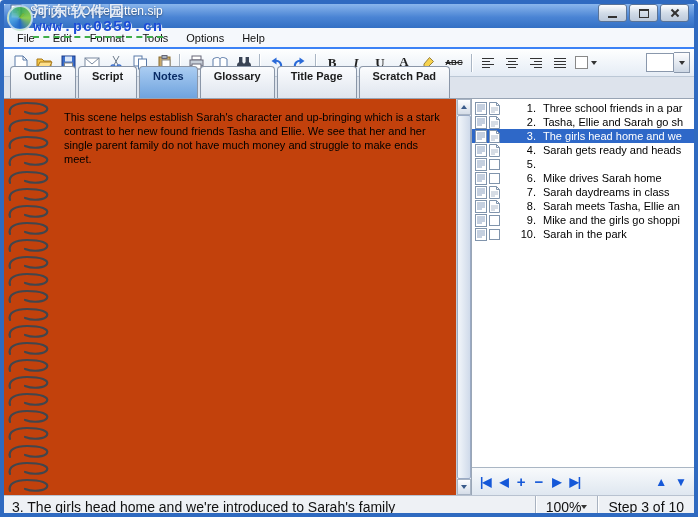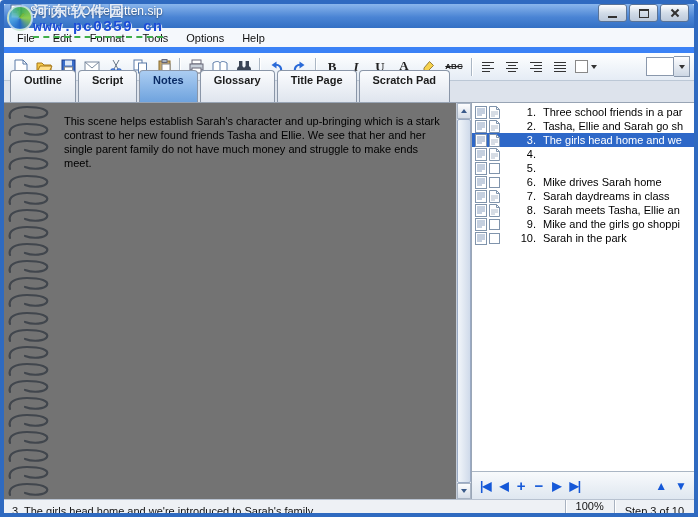--- a/index.html
+++ b/index.html
@@ -18,21 +18,21 @@
   .g-close::before{transform:rotate(45deg);} .g-close::after{transform:rotate(-45deg);}
 
   
   .watermark{position:absolute;top:1px;left:3px;z-index:60;display:flex;align-items:flex-start;pointer-events:none;}
   .wm-logo{width:26px;height:26px;border-radius:50%;background:conic-gradient(#2fa84a,#9adb3a,#1e66c8,#56b2e8,#2fa84a);opacity:.85;border:2px solid rgba(255,255,255,.7);box-sizing:border-box;}
   .wm-col{display:flex;flex-direction:column;margin-left:0;font-family:Liberation Mono, monospace;}
   .wm-cn{font-size:15px;font-weight:bold;color:rgba(255,255,255,.85);letter-spacing:4px;text-shadow:0 0 2px rgba(40,90,160,.8);line-height:15px;}
   .wm-url{font-size:15px;font-weight:bold;color:#1d4ed8;line-height:16px;letter-spacing:1px;text-shadow:1px 1px 0 rgba(255,255,255,.8);border-bottom:2px dashed #3fae4a;}
 
   
-  .menubar{height:19px;background:#f5f8fc;border-bottom:6px solid #3b82f6;display:flex;align-items:center;padding-left:4px;font-size:11px;color:#111;}
+  .menubar{height:19px;background:#f5f8fc;border-bottom:2px solid #3b82f6;display:flex;align-items:center;padding-left:4px;font-size:11px;color:#111;}
   .menu-item{padding:2px 9px;cursor:default;}
 
   
   .toolbar{height:27px;background:linear-gradient(#feffff,#e5ecf5);border-bottom:1px solid #bcc8d6;display:flex;align-items:center;padding:0 4px;}
   .tbtn{width:24px;height:22px;display:flex;align-items:center;justify-content:center;border-radius:2px;cursor:pointer;}
   .tsep{width:1px;height:18px;background:#aab6c4;border-right:1px solid #fff;margin:0 3px;}
   .fmt{font-family:"Liberation Serif",serif;font-size:13px;font-weight:bold;color:#222;line-height:1;}
   .fmt-i{font-style:italic;} .fmt-u{text-decoration:underline;}
   .fmt-a{border-bottom:3px solid #cf3030;padding-bottom:0;}
   .fmt-abc{font-family:Liberation Sans, sans-serif;font-size:8px;font-weight:bold;text-decoration:line-through;}
@@ -45,21 +45,21 @@
   .combo-arrow{width:15px;height:19px;background:linear-gradient(#fdfdfe,#cdd7e4);border:1px solid #8a98ac;border-left:none;display:flex;align-items:center;justify-content:center;}
 
   
   .tabbar{height:21px;background:#dde3ec;display:flex;align-items:flex-end;padding-left:6px;gap:2px;border-bottom:1px solid #98a4b4;}
   .tab{font-size:11px;font-weight:bold;color:#1c1c1c;padding:3px 13px 16px;border:1px solid #8a96a8;border-bottom:none;border-radius:4px 4px 0 0;background:linear-gradient(#fbfcfe,#dfe5ee);cursor:pointer;white-space:nowrap;}
   .tab.active{background:linear-gradient(#abcdf2,#6fa3de);color:#0a2c66;}
 
   
   .main{display:flex;height:396px;}
 
-  .notebook{flex:1;position:relative;background:#737373;overflow:hidden;}
+  .notebook{flex:1;position:relative;background:#c2410c;overflow:hidden;}
   .coils{position:absolute;left:2px;top:2px;bottom:2px;width:52px;display:flex;flex-direction:column;justify-content:space-between;}
   .coil{height:15px;}
   .notes-text{position:absolute;left:60px;top:11px;width:382px;font-size:11px;line-height:14px;color:#000;cursor:text;}
   .notes-text p{margin:0 0 14px 0;}
 
   .vscroll{width:14px;background:#e9eef5;border-left:1px solid #c4ccd8;display:flex;flex-direction:column;}
   .sarrow{height:14px;background:linear-gradient(#fdfdfe,#d5dde8);border:1px solid #a8b4c4;display:flex;align-items:center;justify-content:center;cursor:pointer;}
   .strack{flex:1;padding:0;}
   .sthumb{height:100%;background:linear-gradient(90deg,#f2f6fa,#cfdaea);border:1px solid #9aaac4;border-radius:2px;box-sizing:border-box;cursor:grab;}
   .tri-up-s{width:0;height:0;border-left:3px solid transparent;border-right:3px solid transparent;border-bottom:4px solid #3a5a8a;}
@@ -73,24 +73,24 @@
   .scene-row .num{width:36px;text-align:right;margin-right:7px;}
   .scene-row .ttl{overflow:hidden;flex:1;}
   .scene-row.selected{background:#2e68c8;color:#fff;}
 
   .scene-nav{height:27px;border-top:1px solid #aab6c4;background:linear-gradient(#f8fafc,#dfe7f0);display:flex;align-items:center;padding:0 8px;gap:9px;}
   .nav-btn{color:#1558d8;font-weight:bold;font-size:12px;letter-spacing:-1px;cursor:pointer;line-height:1;}
   .nav-btn.big{font-size:15px;letter-spacing:0;}
   .nav-spacer{flex:1;}
 
   
-  .statusbar{height:22px;background:#eef1f5;border-top:1px solid #b8c2d0;display:flex;align-items:center;font-size:11px;color:#111;}
+  .statusbar{height:22px;background:#eef1f5;border-top:1px solid #b8c2d0;display:flex;align-items:center;font-size:14px;color:#111;}
   .status-msg{flex:1;padding:0 8px;white-space:nowrap;overflow:hidden;}
   .status-cell{border-left:1px solid #a8b2c0;box-shadow:inset 1px 0 0 #fff;height:100%;display:flex;align-items:center;padding:0 10px;white-space:nowrap;}
-  .status-cell.zoom{gap:5px;cursor:pointer;flex-direction:column;}
+  .status-cell.zoom{cursor:pointer;}
 </style>
 </head>
 <body>
 
 <div class="window">
 
   <div class="watermark">
     <span class="wm-logo"></span>
     <span class="wm-col">
       <span class="wm-cn">河东软件园</span>
@@ -426,20 +426,21 @@
               </svg>
             </span>
             <span class="i2">
               <svg width="11" height="13" viewBox="0 0 11 13">
                 <path d="M0.5 0.5h7l3 3v9h-10z" fill="#fff" stroke="#8094ac"></path>
                 <path d="M7.5 0.5v3h3" fill="none" stroke="#8094ac"></path>
                 <path d="M2 6h7M2 8h7M2 10h4" stroke="#9aa8bc" stroke-width="0.8"></path>
               </svg>
             </span>
             <span class="num">4.</span>
+            <span class="ttl">Sarah gets ready and heads</span>
           </div>
           <div class="scene-row">
             <span class="i1">
               <svg width="12" height="13" viewBox="0 0 12 13">
                 <rect x="0.5" y="0.5" width="11" height="12" fill="#fff" stroke="#8094ac"></rect>
                 <path d="M2 3h8M2 5h8M2 7h8M2 9h5" stroke="#8aa0c0" stroke-width="1"></path>
               </svg>
             </span>
             <span class="i2">
               <svg width="11" height="11" viewBox="0 0 11 11">

